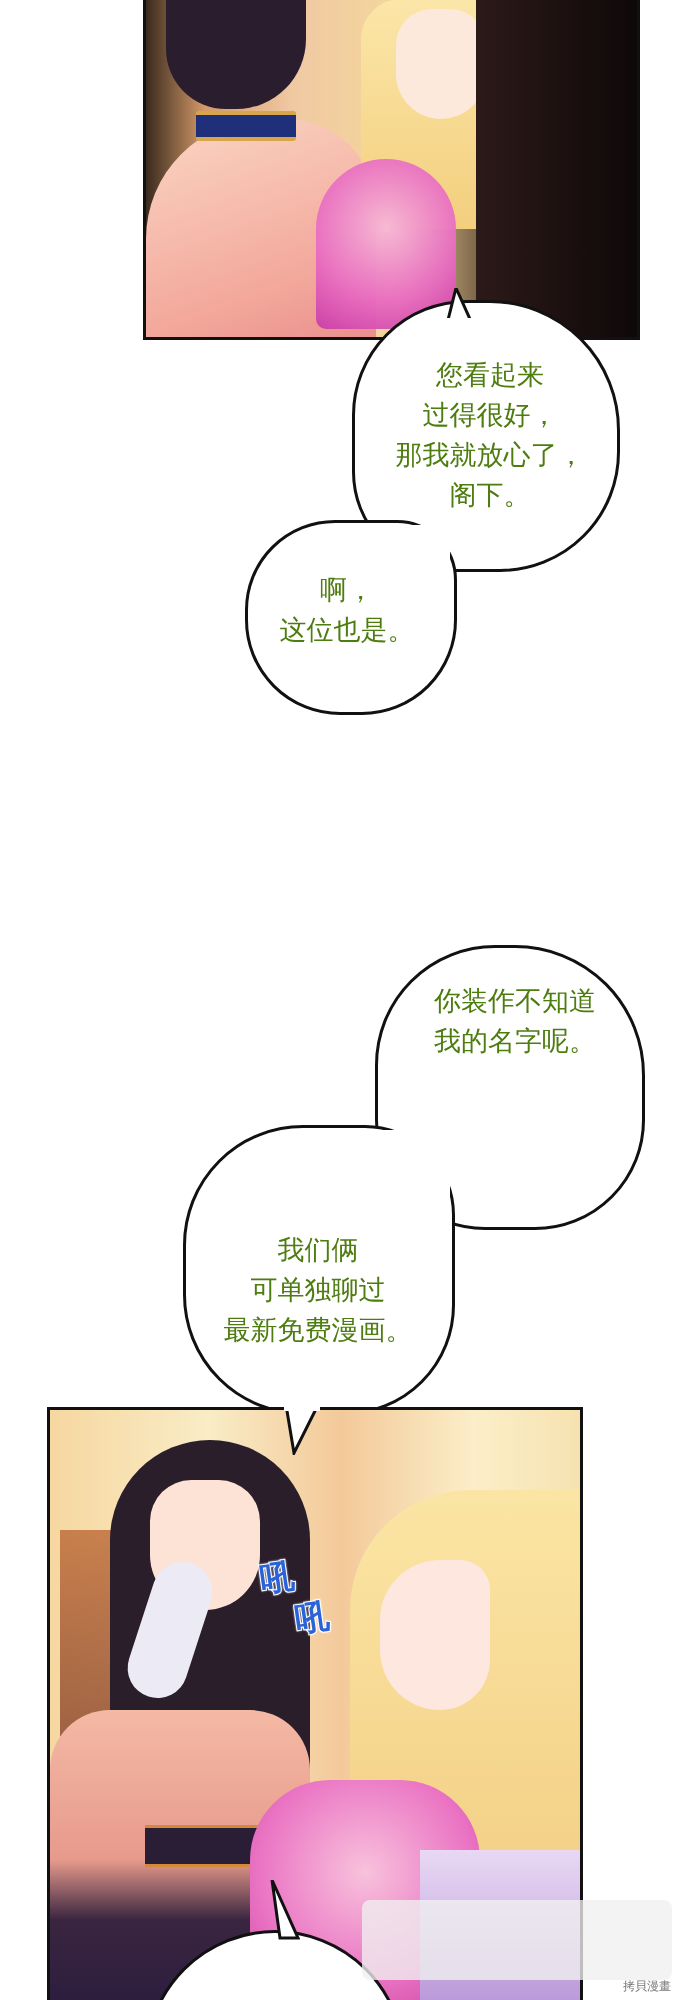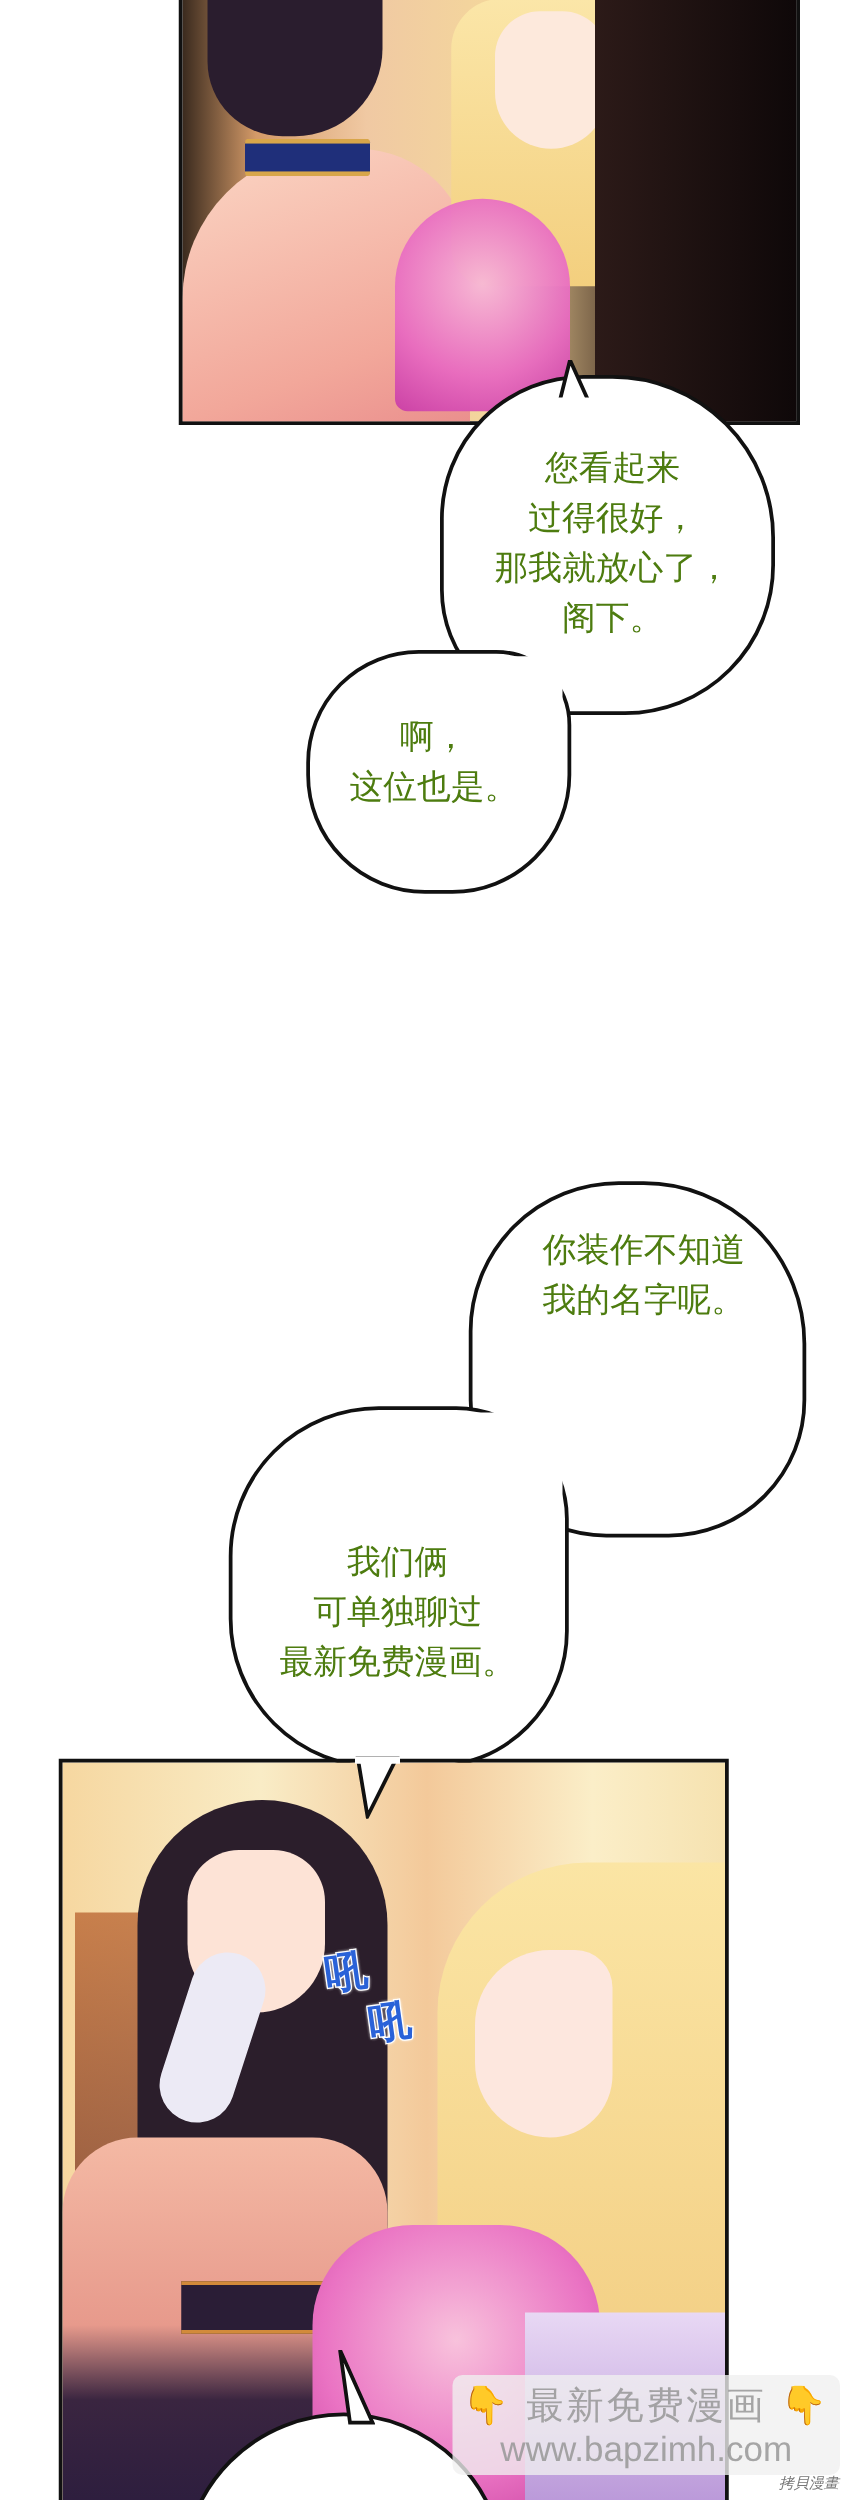--- a/index.html
+++ b/index.html
@@ -66,21 +66,21 @@
     }
 
     
     #watermark {
       position: absolute; left: 362px; top: 1900px; width: 310px; height: 80px;
       background: rgba(240,240,240,0.78); border-radius: 8px;
     }
     .wm-line1 { position:absolute; left:0; width:100%; top:4px; text-align:center; font-size:30px; color:rgba(150,150,150,0.85); letter-spacing:2px; }
     .wm-line2 { position:absolute; left:0; width:100%; top:44px; text-align:center; font-size:28px; color:rgba(150,150,150,0.85); font-family:"Liberation Sans", sans-serif; }
     .wm-hand { color:#f2b233; }
-    #credit { position:absolute; left:623px; top:1978px; font-size:12px; color:#777;font-style:italic; }
+    #credit { position:absolute; left:623px; top:1978px; font-size:12px; color:#777; }
   </style>
 </head>
 <body>
 
 <div id="panel1" class="panel">
   <div class="p1-darkhair"></div>
   <div class="p1-back"></div>
   <div class="p1-choker"></div>
   <div class="p1-blondhair"></div>
   <div class="p1-face"></div>
@@ -132,20 +132,14 @@
 <div class="bubble-text" style="left:198px; top:1230px; width:240px;">我们俩
 可单独聊过
 最新免费漫画。</div>
 
 <div style="position:absolute; left:145px; top:1930px; width:260px; height:140px; background:#fff; border:3px solid #111; border-radius:130px 130px 0 0; box-sizing:border-box;"></div>
 <svg style="position:absolute; left:270px; top:1880px; width:30px; height:60px;" viewBox="0 0 30 60">
   <polygon points="2,0 10,58 28,58" fill="#fff" stroke="#111" stroke-width="3"></polygon>
 </svg>
 
 <div id="watermark">
-  <div class="wm-line1">
-    <span class="wm-hand">👇</span>
-    <span>最新免费漫画</span>
-    <span class="wm-hand">👇</span>
-  </div>
-  <div class="wm-line2">www.bapzimh.com</div>
 </div>
 <div id="credit">拷貝漫畫</div>
 
 </body></html>

